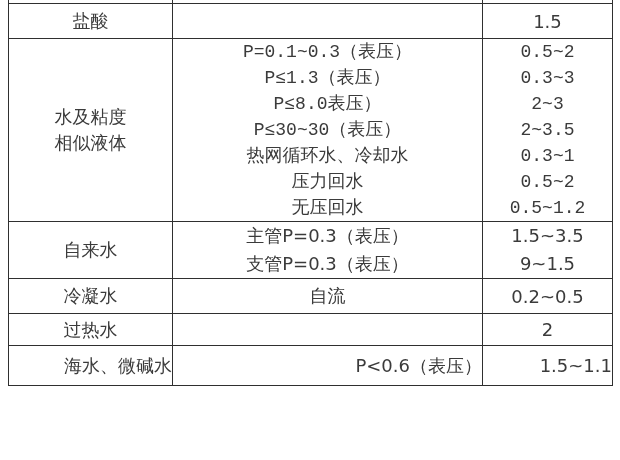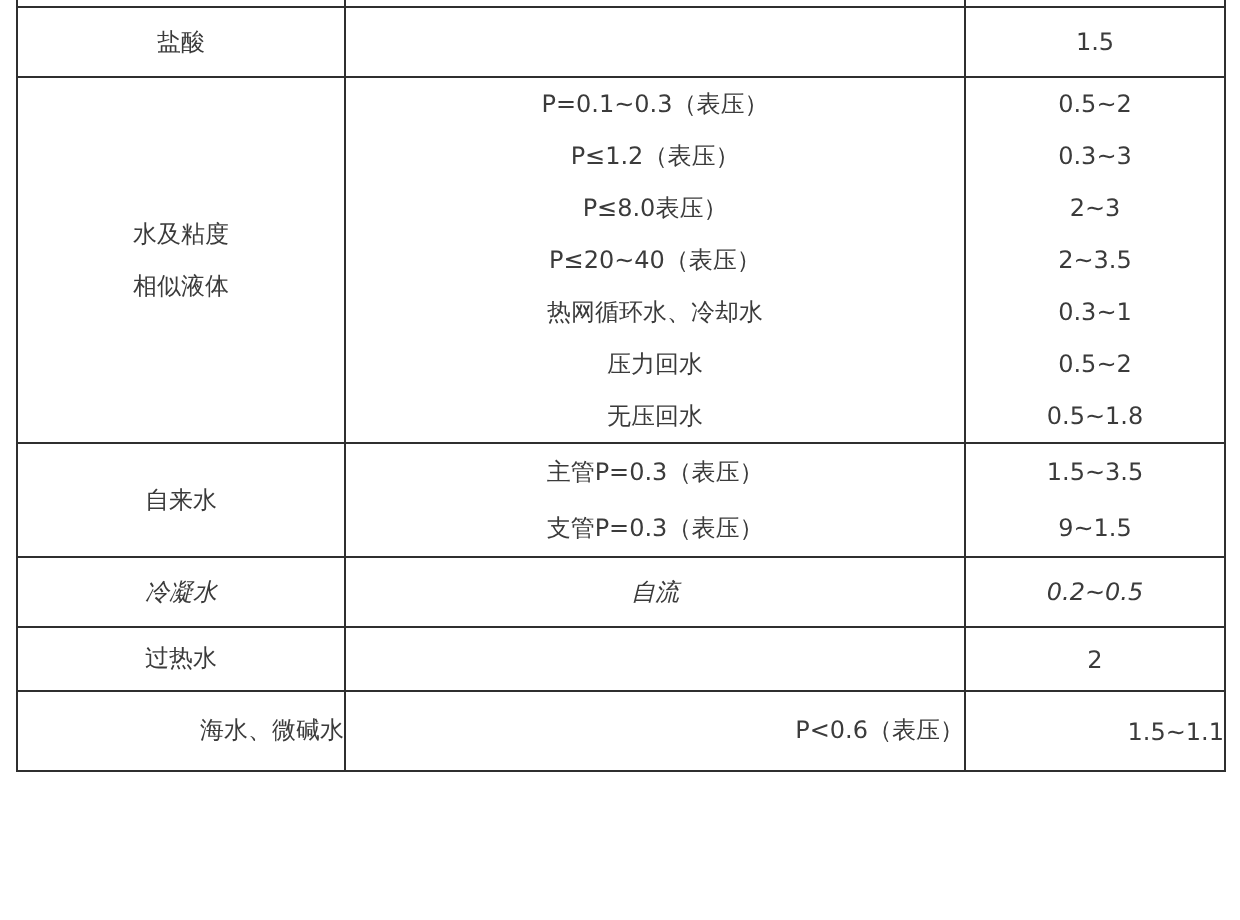--- a/index.html
+++ b/index.html
@@ -7,41 +7,41 @@
     width: 620px; height: 460px;
     background: #ffffff;
     font-family: "DejaVu Sans", "Liberation Sans", sans-serif;
     overflow: hidden;
   }
   .tbl-wrap { position: absolute; left: 8px; top: 0; }
   table.tbl {
     border-collapse: collapse;
     table-layout: fixed;
     width: 604px;
-    font-size: 12px;
+    font-size: 18px;
     color: #3b3b3b;
   }
   table.tbl td {
     border: 1px solid #2f2f2f;
     padding: 0;
     text-align: center;
     vertical-align: middle;
     overflow: hidden;
   }
   tr.spacer-row td { border-top: none; height: 3px; }
   tr.r-hcl   td { height: 34px; }
   tr.r-water td { height: 182px; }
   tr.r-tap   td { height: 56px; }
   tr.r-boiler td { height: 32px; }
   tr.r-steam  td { height: 36px; }
-  tr.r-cond   td { height: 34px; font-style: italic; }
+  tr.r-cond   td { height: 34px; }
   tr.r-super  td { height: 31px; }
   tr.r-sea    td { height: 39px; text-align: right; }
   .stack { display: flex; flex-direction: column; justify-content: center; }
-  .line7  { height: 26px; line-height: 26px; }
+  .line7  { height: 26px; line-height: 26px; font-family: Liberation Mono, monospace; }
   .line2  { height: 28px; line-height: 28px; }
   .mat-line { height: 26px; line-height: 26px; }
 </style>
 </head>
 <body>
 
 <div class="tbl-wrap">
   <table class="tbl">
     <colgroup>
       <col style="width:164px">
@@ -69,37 +69,37 @@
     </tr>
 
     <tr class="r-water">
       <td>
         <div class="mat-line">水及粘度</div>
         <div class="mat-line">相似液体</div>
       </td>
       <td>
         <div class="stack">
           <div class="line7">P=0.1~0.3（表压）</div>
-          <div class="line7">P≤1.2（表压）</div>
+          <div class="line7">P≤1.3（表压）</div>
           <div class="line7">P≤8.0表压）</div>
-          <div class="line7">P≤20~40（表压）</div>
+          <div class="line7">P≤30~30（表压）</div>
           <div class="line7">热网循环水、冷却水</div>
           <div class="line7">压力回水</div>
           <div class="line7">无压回水</div>
         </div>
       </td>
       <td>
         <div class="stack">
           <div class="line7">0.5~2</div>
           <div class="line7">0.3~3</div>
           <div class="line7">2~3</div>
           <div class="line7">2~3.5</div>
           <div class="line7">0.3~1</div>
           <div class="line7">0.5~2</div>
-          <div class="line7">0.5~1.8</div>
+          <div class="line7">0.5~1.2</div>
         </div>
       </td>
     </tr>
 
     <tr class="r-tap">
       <td>
         <span>自来水</span>
       </td>
       <td>
         <div class="stack">

